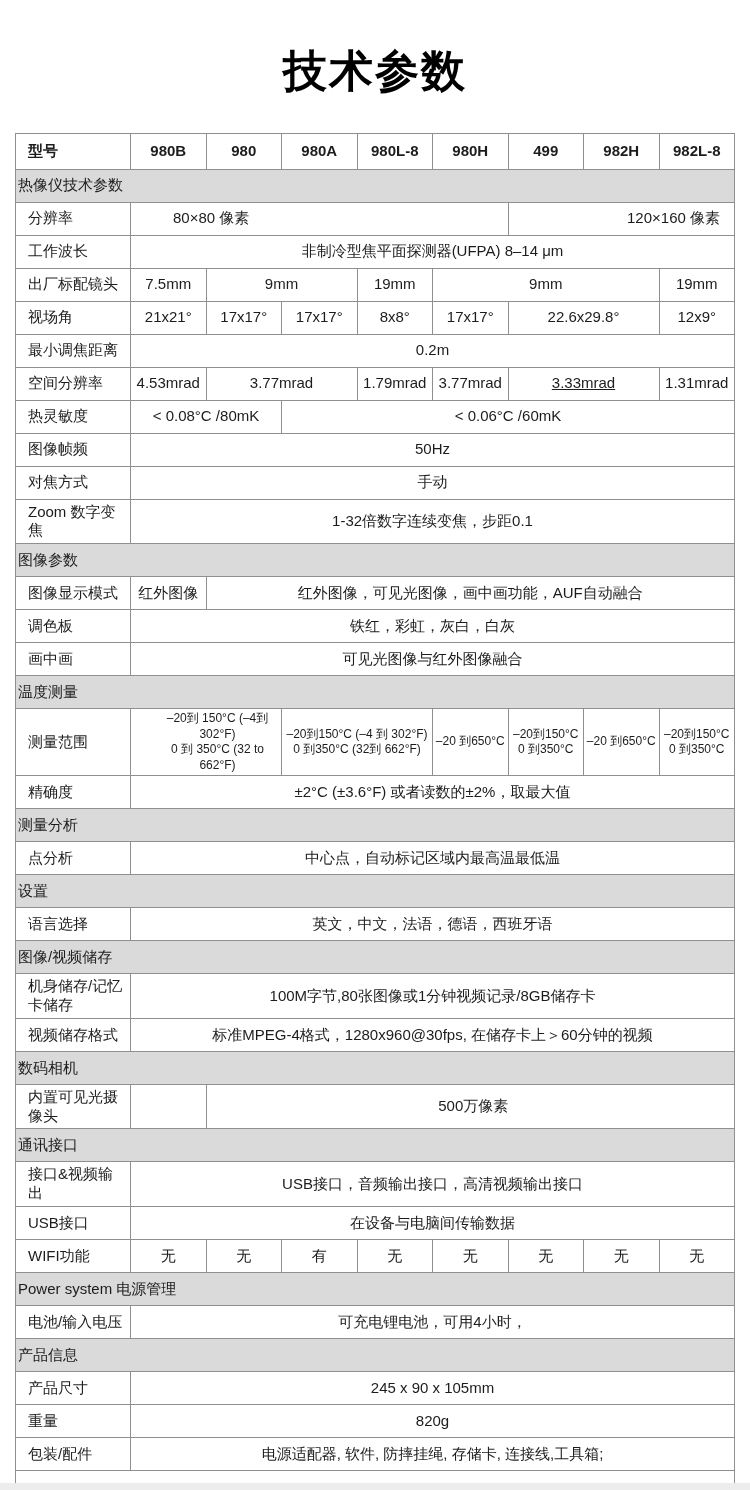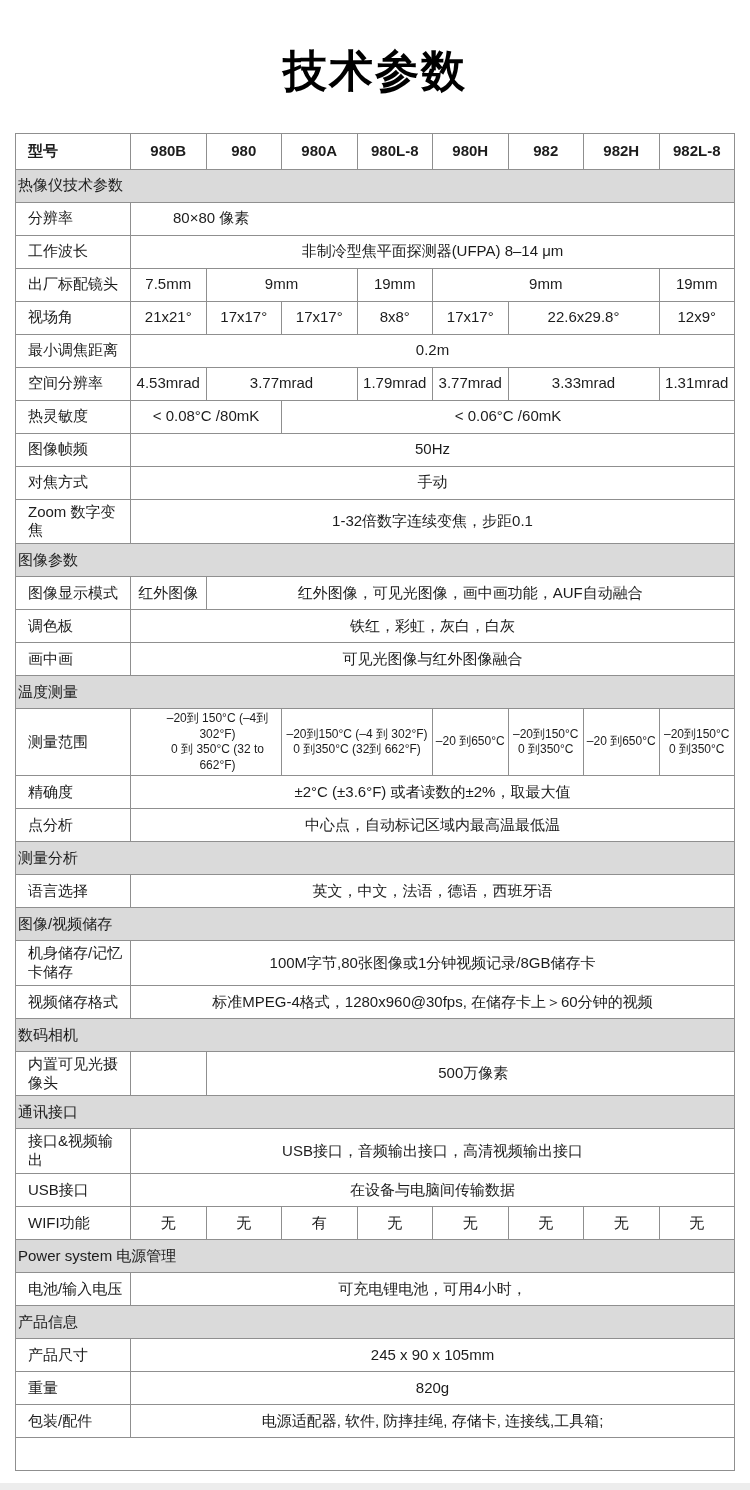--- a/index.html
+++ b/index.html
@@ -85,30 +85,31 @@
 <main>
   <h1 class="page-title">技术参数</h1>
   <section class="spec-table">
       <div class="row r-header">
         <div class="cell label-cell">型号</div>
         <div class="cell data-cell" style="grid-column: span 1;">980B</div>
         <div class="cell data-cell" style="grid-column: span 1;">980</div>
         <div class="cell data-cell" style="grid-column: span 1;">980A</div>
         <div class="cell data-cell" style="grid-column: span 1;">980L-8</div>
         <div class="cell data-cell" style="grid-column: span 1;">980H</div>
-        <div class="cell data-cell" style="grid-column: span 1;">982</div>
+        <div class="cell data-cell" style="grid-column: span 1;">499</div>
         <div class="cell data-cell" style="grid-column: span 1;">982H</div>
         <div class="cell data-cell" style="grid-column: span 1;">982L-8</div>
       </div>
       <div class="row r-section">
         <div class="cell section-cell">热像仪技术参数</div>
       </div>
       <div class="row r-data">
         <div class="cell label-cell">分辨率</div>
         <div class="cell data-cell a-left" style="grid-column: span 5;">80×80 像素</div>
+        <div class="cell data-cell a-right" style="grid-column: span 3;">120×160 像素</div>
       </div>
       <div class="row r-data">
         <div class="cell label-cell">工作波长</div>
         <div class="cell data-cell" style="grid-column: span 8;">非制冷型焦平面探测器(UFPA)  8–14 μm</div>
       </div>
       <div class="row r-data">
         <div class="cell label-cell">出厂标配镜头</div>
         <div class="cell data-cell" style="grid-column: span 1;">7.5mm</div>
         <div class="cell data-cell" style="grid-column: span 2;">9mm</div>
         <div class="cell data-cell" style="grid-column: span 1;">19mm</div>
@@ -128,21 +129,21 @@
       <div class="row r-data">
         <div class="cell label-cell">最小调焦距离</div>
         <div class="cell data-cell" style="grid-column: span 8;">0.2m</div>
       </div>
       <div class="row r-data">
         <div class="cell label-cell">空间分辨率</div>
         <div class="cell data-cell" style="grid-column: span 1;">4.53mrad</div>
         <div class="cell data-cell" style="grid-column: span 2;">3.77mrad</div>
         <div class="cell data-cell" style="grid-column: span 1;">1.79mrad</div>
         <div class="cell data-cell" style="grid-column: span 1;">3.77mrad</div>
-        <div class="cell data-cell" style="grid-column: span 2;">3.33mrad</div>
+        <div class="cell data-cell" style="grid-column: span 2; text-decoration: underline;">3.33mrad</div>
         <div class="cell data-cell" style="grid-column: span 1;">1.31mrad</div>
       </div>
       <div class="row r-data">
         <div class="cell label-cell">热灵敏度</div>
         <div class="cell data-cell" style="grid-column: span 2;">&lt; 0.08°C /80mK</div>
         <div class="cell data-cell" style="grid-column: span 6;">&lt; 0.06°C /60mK</div>
       </div>
       <div class="row r-data">
         <div class="cell label-cell">图像帧频</div>
         <div class="cell data-cell" style="grid-column: span 8;">50Hz</div>
@@ -184,26 +185,29 @@
         <div class="cell data-cell" style="grid-column: span 1;">–20到150°C
 0 到350°C</div>
         <div class="cell data-cell" style="grid-column: span 1;">–20 到650°C</div>
         <div class="cell data-cell" style="grid-column: span 1;">–20到150°C
 0 到350°C</div>
       </div>
       <div class="row r-data">
         <div class="cell label-cell">精确度</div>
         <div class="cell data-cell" style="grid-column: span 8;">±2°C (±3.6°F) 或者读数的±2%，取最大值</div>
       </div>
+      <div class="row r-section">
+        <div class="cell section-cell">测量分析</div>
+      </div>
       <div class="row r-data">
         <div class="cell label-cell">点分析</div>
         <div class="cell data-cell" style="grid-column: span 8;">中心点，自动标记区域内最高温最低温</div>
       </div>
       <div class="row r-section">
-        <div class="cell section-cell">测量分析</div>
+        <div class="cell section-cell">设置</div>
       </div>
       <div class="row r-data">
         <div class="cell label-cell">语言选择</div>
         <div class="cell data-cell" style="grid-column: span 8;">英文，中文，法语，德语，西班牙语</div>
       </div>
       <div class="row r-section">
         <div class="cell section-cell">图像/视频储存</div>
       </div>
       <div class="row r-data">
         <div class="cell label-cell">机身储存/记忆卡储存</div>

